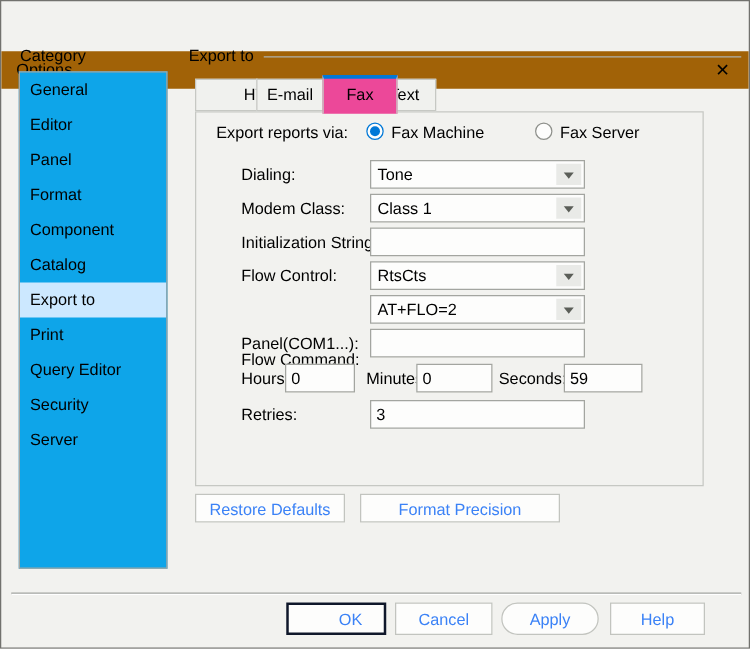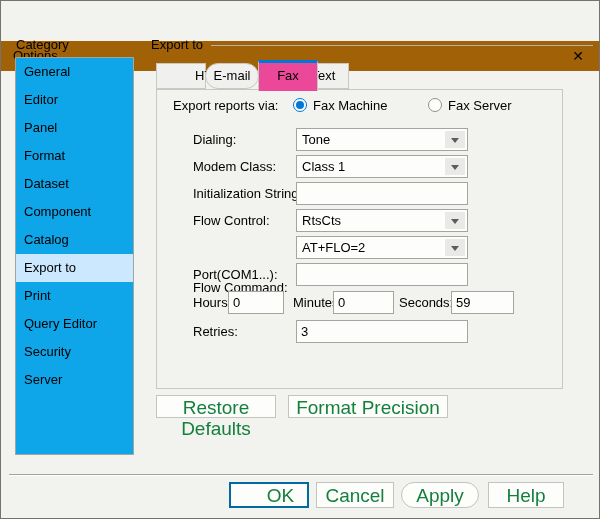--- a/index.html
+++ b/index.html
@@ -19,21 +19,21 @@
     background:#0ea5e9;border:1px solid #a3a5a0;overflow:hidden;}
   .list-item{height:28px;line-height:28px;padding-left:8px;cursor:default;}
   .list-item.selected{background:#cce8ff;}
   
   .group-label{position:absolute;left:150px;top:36px;}
   .group-line{position:absolute;left:210px;top:44px;width:382px;height:1px;background:#b0b2ad;}
   
   .tab{position:absolute;top:62px;height:26px;box-sizing:border-box;border:1px solid #c6c8c3;
     background:#f0f1ee;text-align:center;line-height:24px;cursor:pointer;z-index:1;}
   .tab.t0{left:155px;width:50px;padding-left:38px;}
-  .tab.t1{left:204px;width:54px;border-radius:13px;}
+  .tab.t1{left:204px;width:54px;}
   .tab.t3{left:297px;width:51px;text-align:center;}
   .tab.active{left:257px;width:60px;top:59px;height:31px;background:#ec4899;
     border-top:3px solid #0078d7;border-bottom:none;line-height:25px;z-index:3;}
   
   .panel{position:absolute;left:155px;top:88px;width:407px;height:300px;box-sizing:border-box;
     border:1px solid #c6c8c3;background:#f2f2ef;z-index:0;}
   .pr{position:absolute;} 
   
   .radio{position:absolute;width:14px;height:14px;border-radius:50%;box-sizing:border-box;background:#fdfdfc;cursor:pointer;}
   .radio.on{border:1px solid #0078d7;}
@@ -43,45 +43,44 @@
   .combo{position:absolute;width:172px;height:23px;box-sizing:border-box;background:#fdfdfc;
     border:1px solid #a3a5a0;cursor:pointer;}
   .combo .val{position:absolute;left:5px;top:0;line-height:21px;}
   .combo .dd{position:absolute;right:2px;top:2px;bottom:2px;width:20px;background:#e9eae7;}
   .combo .dd::after{content:"";position:absolute;left:6px;top:7px;width:0;height:0;
     border-left:4px solid transparent;border-right:4px solid transparent;border-top:5px solid #5b5e58;}
   .tbox{position:absolute;box-sizing:border-box;height:23px;background:#fdfdfc;border:1px solid #a3a5a0;
     padding:0 4px;font-family:inherit;font-size:13px;color:#000;outline:none;}
   
   .btn{position:absolute;box-sizing:border-box;background:#fdfdfc;border:1px solid #c2c4bf;
-    text-align:center;font-family:inherit;font-size:19px;color:#15803d;cursor:pointer;}
+    text-align:center;font-family:inherit;font-size:13px;color:#3b82f6;cursor:pointer;}
   .btn.mid{height:23px;line-height:21px;}
   .btn.foot{top:481px;height:26px;line-height:24px;}
-  .btn.primary{border:2px solid #0369a1;line-height:22px;padding-left:29px;}
+  .btn.primary{border:2px solid #0f172a;line-height:22px;padding-left:29px;}
   .separator{position:absolute;left:8px;top:473px;width:584px;height:1px;background:#a2a4a0;border-bottom:1px solid #ffffff;}
   label.flabel{position:absolute;}
 </style>
 </head>
 <body>
 
 <div class="window">
 
   <div class="titlebar">
     <span class="title-text">Options</span>
     <span class="close-btn">✕</span>
   </div>
 
   <div class="cat-label">Category</div>
 
   <div class="listbox">
     <div class="list-item">General</div>
     <div class="list-item">Editor</div>
     <div class="list-item">Panel</div>
     <div class="list-item">Format</div>
-    <div class="list-item">Dataset</div>
     <div class="list-item">Component</div>
     <div class="list-item">Catalog</div>
     <div class="list-item selected">Export to</div>
     <div class="list-item">Print</div>
     <div class="list-item">Query Editor</div>
     <div class="list-item">Security</div>
     <div class="list-item">Server</div>
   </div>
 
   <div class="group-label">Export to</div>
@@ -120,21 +119,21 @@
     <span class="val">RtsCts</span>
     <span class="dd"></span>
   </div>
 
   <label class="flabel" style="left:192px;top:239px;margin-top:40px;">Flow Command:</label>
   <div class="combo" style="left:295px;top:235px;">
     <span class="val">AT+FLO=2</span>
     <span class="dd"></span>
   </div>
 
-  <label class="flabel" style="left:192px;top:266px;">Port(COM1...):</label>
+  <label class="flabel" style="left:192px;top:266px;">Panel(COM1...):</label>
   <input class="tbox" style="left: 295px; top: 262px; width: 172px;" value="">
 
   <label class="flabel" style="left:192px;top:294px;">Hours:</label>
   <input class="tbox" style="left: 227px; top: 290px; width: 56px;" value="0">
   <label class="flabel" style="left:292px;top:294px;">Minutes:</label>
   <input class="tbox" style="left: 332px; top: 290px; width: 61px;" value="0">
   <label class="flabel" style="left:398px;top:294px;">Seconds:</label>
   <input class="tbox" style="left: 450px; top: 290px; width: 63px;" value="59">
 
   <label class="flabel" style="left:192px;top:323px;">Retries:</label>

